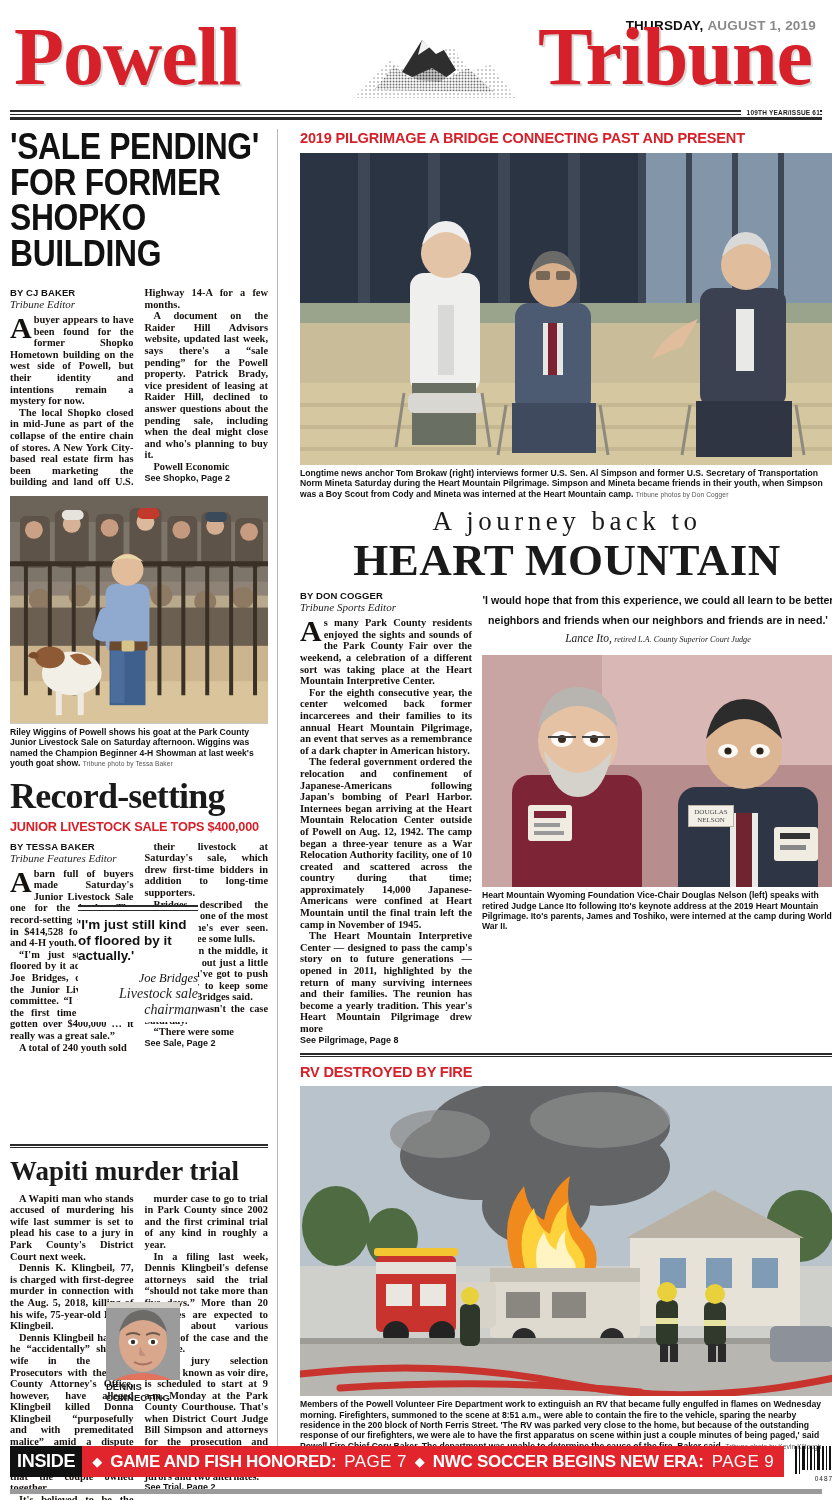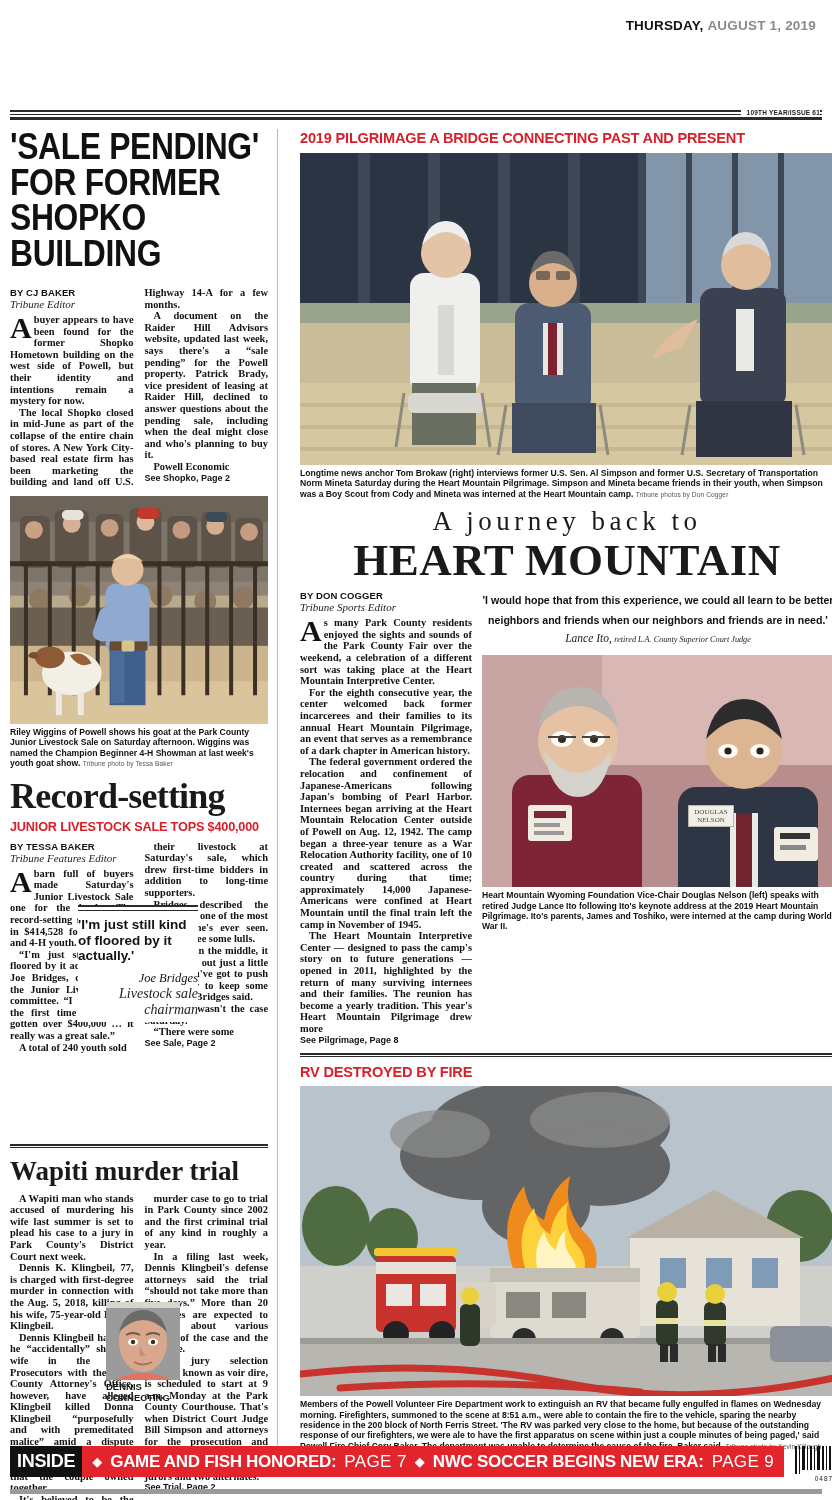--- a/index.html
+++ b/index.html
@@ -169,20 +169,42 @@
 </style>
 </head>
 <body>
 
 <div class="page">
 
   <div class="masthead">
     <div class="dateline">
       <span class="day">THURSDAY,</span>
       <span class="date">AUGUST 1, 2019</span>
+    </div>
+    <div class="nameplate">
+      <div class="word powell">Powell</div>
+      <div class="mtn">
+        <svg width="180" height="82" viewBox="0 0 180 82">
+          <defs>
+            <pattern id="halft" width="3" height="3" patternUnits="userSpaceOnUse">
+              <rect width="3" height="3" fill="#ffffff"></rect>
+              <circle cx="1.5" cy="1.5" r="1.0" fill="#4a4a4a"></circle>
+            </pattern>
+            <pattern id="halft2" width="4" height="4" patternUnits="userSpaceOnUse">
+              <rect width="4" height="4" fill="#ffffff"></rect>
+              <circle cx="2" cy="2" r="0.8" fill="#8d8d8d"></circle>
+            </pattern>
+          </defs>
+          <path d="M10 78 L46 40 L60 50 L78 20 L92 34 L108 26 L126 52 L146 44 L172 78 Z" fill="url(#halft2)"></path>
+          <path d="M58 52 L78 20 L92 34 L100 30 L112 50 L96 62 L74 60 Z" fill="#2e2e2e"></path>
+          <path d="M78 20 L86 27 L74 35 Z" fill="#f2f2f2"></path>
+          <path d="M30 70 L50 46 L66 58 L88 48 L104 58 L124 48 L150 72 Z" fill="url(#halft)" opacity=".75"></path>
+        </svg>
+      </div>
+      <div class="word tribune">Tribune</div>
     </div>
   </div>
 
   <div class="rule-stack">
     <div class="r1"></div>
     <div class="r2"></div>
     <div class="r3"></div>
     <div class="issue">109TH YEAR/ISSUE 61</div>
   </div>
 

